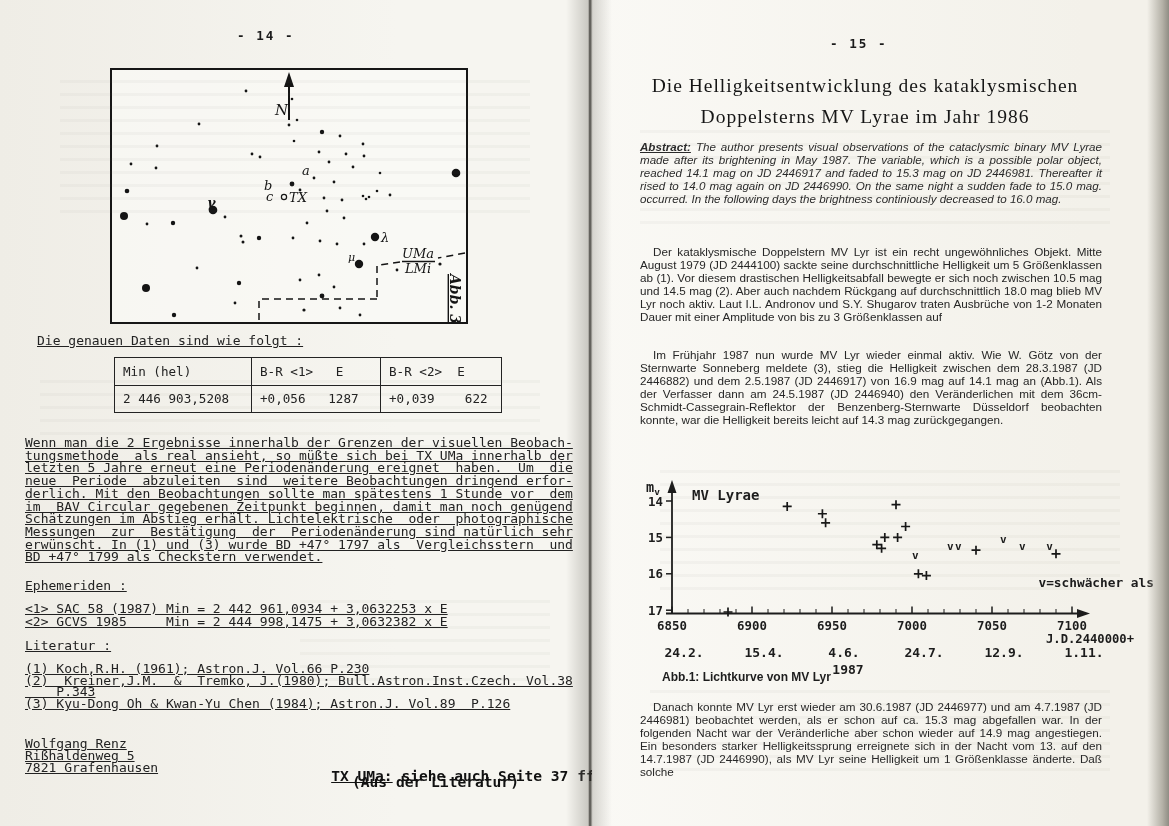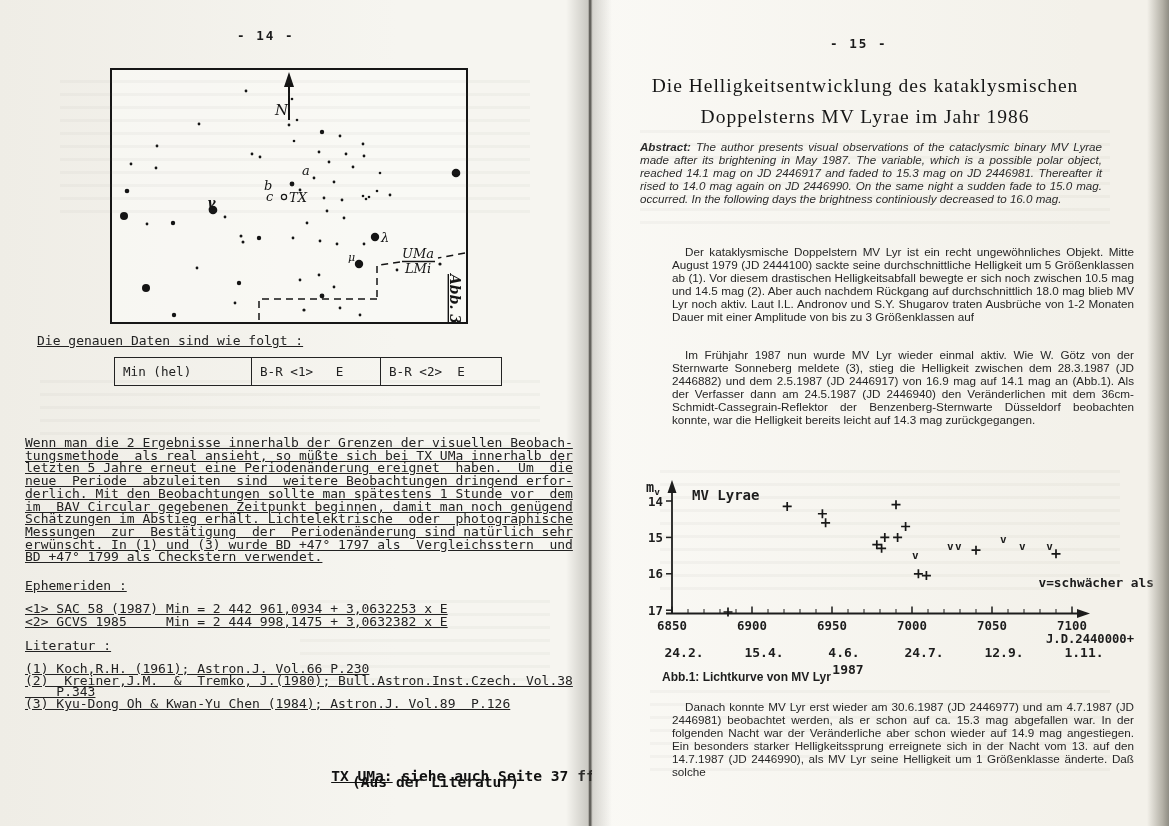--- a/index.html
+++ b/index.html
@@ -38,23 +38,23 @@
   .dtable tbody tr:first-child td{padding-top:5px;}
   .dtable tbody tr:last-child td{padding-bottom:6px;}
   .note-line1{font:bold 14.6px "DejaVu Sans Mono",monospace;color:#111;white-space:pre;}
   .note-line1 .hl{text-decoration:underline;}
   .note-line2{font:bold 14.6px "DejaVu Sans Mono",monospace;color:#111;white-space:pre;}
   
   .title{font-family:"Liberation Serif","DejaVu Serif",serif;font-size:19.5px;
     letter-spacing:1px;color:#161616;text-align:center;line-height:31px;font-weight:500;}
   .abstract{font:italic 11.6px "Liberation Sans",sans-serif;line-height:13px;
     text-align:justify;color:#2a2a2a;}
-  .abstract .ablabel{font-weight:bold;}
+  .abstract .ablabel{text-decoration:underline;font-weight:bold;}
   .bodytxt{font:11.7px "Liberation Sans",sans-serif;line-height:13px;
-    text-align:justify;color:#262626;text-indent:13px;margin-left:32px;}
+    text-align:justify;color:#262626;text-indent:13px;}
   .caption{font:bold 12px "Liberation Sans",sans-serif;color:#1d1d1d;}
   
   .lcTick{font:bold 12.4px "DejaVu Sans Mono",monospace;fill:#1c1c1c;}
   .lcDate{font:bold 13px "DejaVu Sans Mono",monospace;fill:#1c1c1c;}
   .lcLab{font:bold 13.5px "DejaVu Sans Mono",monospace;fill:#1c1c1c;}
   .lcSmall{font:bold 12.2px "DejaVu Sans Mono",monospace;fill:#1c1c1c;}
   .fcLab{font:italic 13px "DejaVu Serif",serif;fill:#141414;}
   .fcLabSm{font:italic 11px "DejaVu Serif",serif;fill:#141414;}
   svg{display:block;}
 </style>
@@ -181,20 +181,25 @@
 
   <table class="dtable content" style="left:114px;top:357px">
     <thead>
       <tr>
         <th style="width:120px">Min (hel)</th>
         <th class="sep" style="width:112px">B-R &lt;1&gt;   E</th>
         <th class="sep" style="width:104px">B-R &lt;2&gt;  E</th>
       </tr>
     </thead>
     <tbody>
+      <tr>
+        <td>2 446 903,5208</td>
+        <td class="sep">+0,056   1287</td>
+        <td class="sep">+0,039    622</td>
+      </tr>
     </tbody>
   </table>
 
   <div class="content mono t12" style="left:25px;top:437px">Wenn man die 2 Ergebnisse innerhalb der Grenzen der visuellen Beobach-
 tungsmethode  als real ansieht, so müßte sich bei TX UMa innerhalb der
 letzten 5 Jahre erneut eine Periodenänderung ereignet  haben.  Um  die
 neue  Periode  abzuleiten  sind  weitere Beobachtungen dringend erfor-
 derlich. Mit den Beobachtungen sollte man spätestens 1 Stunde vor  dem
 im  BAV Circular gegebenen Zeitpunkt beginnen, damit man noch genügend
 Schätzungen im Abstieg erhält. Lichtelektrische  oder  photographische
@@ -205,20 +210,25 @@
   <div class="content mono t12" style="left:25px;top:580px">Ephemeriden :</div>
   <div class="content mono t12" style="left:25px;top:603px">&lt;1&gt; SAC 58 (1987) Min = 2 442 961,0934 + 3,0632253 x E
 &lt;2&gt; GCVS 1985     Min = 2 444 998,1475 + 3,0632382 x E</div>
 
   <div class="content mono t12" style="left:25px;top:640px">Literatur :</div>
   <div class="content mono t12" style="left:25px;top:663px;line-height:11.7px">(1) Koch,R.H. (1961); Astron.J. Vol.66 P.230
 (2)  Kreiner,J.M.  &amp;  Tremko, J.(1980); Bull.Astron.Inst.Czech. Vol.38
     P.343
 (3) Kyu-Dong Oh &amp; Kwan-Yu Chen (1984); Astron.J. Vol.89  P.126</div>
 
+  <div class="content" style="left:25px;top:738px">
+    <div class="mono t12" style="line-height:12.2px">Wolfgang Renz</div>
+    <div class="mono t12" style="line-height:12.2px">Rißhaldenweg 5</div>
+    <div class="mono t12" style="line-height:12.2px">7821 Grafenhausen</div>
+  </div>
 
   <div class="content note-line1" style="left:296px;top:750px">
     <span class="hl">TX UMa:</span><span> siehe auch Seite 37 ff</span>
   </div>
   <div class="content note-line2" style="left:352px;top:773px">(Aus der Literatur)</div>
 </div>
 
 <div class="page" id="page-right">
 
   <div class="content pageno" style="left:238px;top:36px">- 15 -</div>

